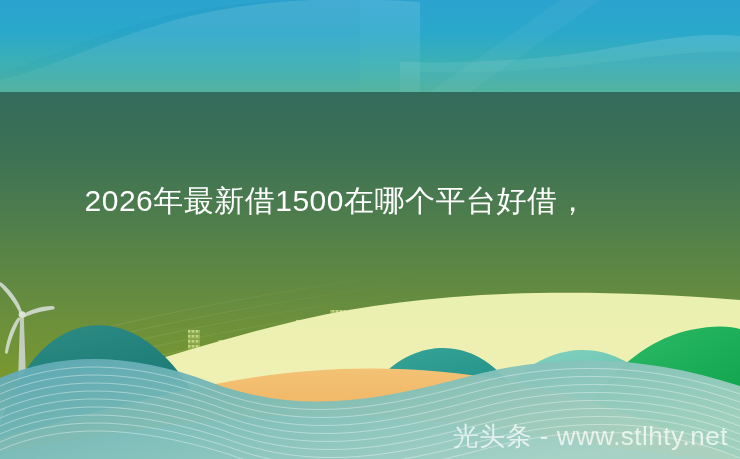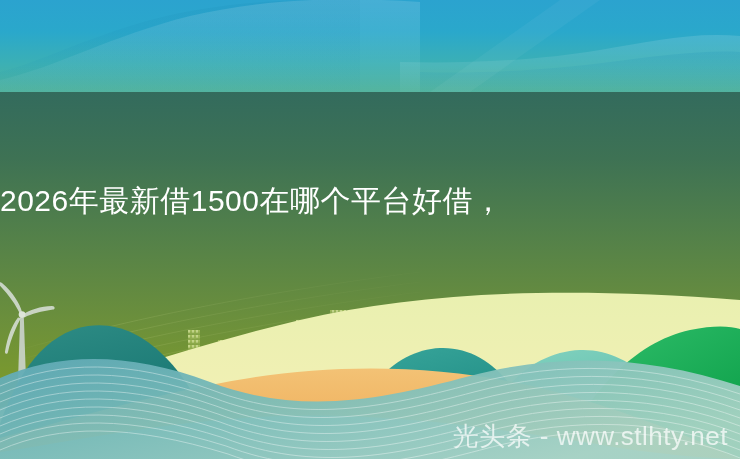--- a/index.html
+++ b/index.html
@@ -34,21 +34,21 @@
     left: 0; top: 92px;
     width: 740px; height: 367px;
     background: linear-gradient(180deg, #336b5d 0%, #3e7254 18%, #52804a 38%, #6b8f3c 62%, #7d9b2b 82%, #869f22 100%);
   }
   
   #title-block {
     position: absolute;
     left: 0;
     top: 180px;
     width: 588px;
-    text-align: left;
+    text-align: right;
     z-index: 40;
     pointer-events: none;
   }
   .title-line {
     display: block;
     color: #ffffff;
     font-size: 30px;
     line-height: 42px;
     letter-spacing: 0.5px;
     white-space: nowrap;

